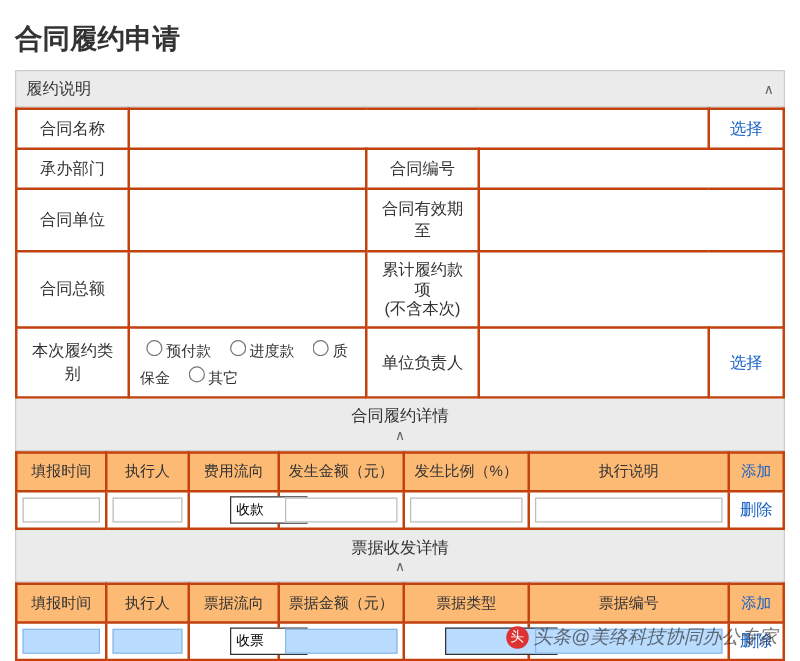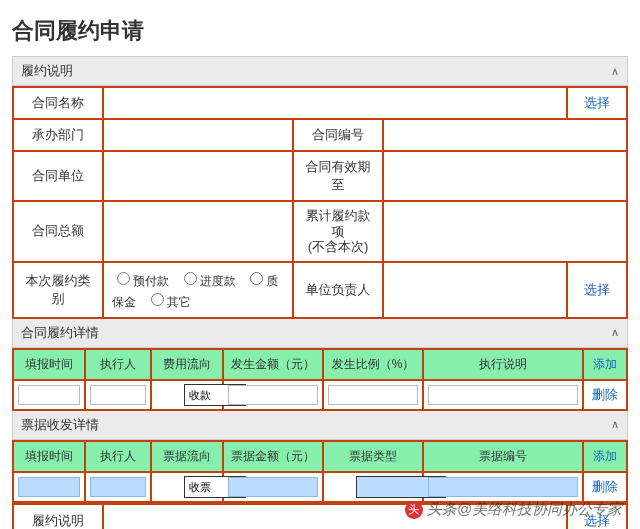--- a/index.html
+++ b/index.html
@@ -3,34 +3,34 @@
 <meta charset="utf-8">
 <style>
   * { box-sizing: border-box; }
   body { margin: 0; font-family: "Microsoft YaHei", Arial, sans-serif; font-size: 13px; background: #fff; color: #333; }
   .page { width: 640px; height: 529px; padding: 10px 12px; position: relative; }
   .title { text-align: left; font-size: 22px; font-weight: 700; margin: 6px 0 10px; }
   .section-header { background: #ebebeb; border: 1px solid #ccc; padding: 5px 8px; display: flex; justify-content: space-between; align-items: center; }
   .chev { font-size: 11px; color: #666; cursor: pointer; }
   table { width: 100%; border-collapse: collapse; }
   td, th { border: 2px solid #c2410c; padding: 6px 8px; vertical-align: middle; }
-  th { font-weight: 400; text-align: center; background: #86efac; }
+  th { font-weight: 400; text-align: center; background: #fdba74; }
   .lbl { text-align: center; width: 90px; }
   .big { height: 34px; }
   .link { color: #1760c6; cursor: pointer; text-align: center; margin-top: 48px; }
   .radio-group label { margin-right: 6px; font-size: 12px; }
   .detail-head th { font-size: 12px; padding: 6px 2px; }
   .detail-row td { padding: 3px 4px; }
   .detail-row input[type=text] { width: 100%; border: 1px solid #bbb; height: 20px; padding: 1px 3px; font-size: 12px; background: #fff; }
   .detail-row select { width: 100%; border: 1px solid #333; height: 22px; font-size: 11px; background: #fff; margin-left: 28px; }
   .blue-in input[type=text] { background: #badcff; border: 1px solid #8ab9e8; }
   .blue-in select { background: #fff; }
   .blue-in .blue-bg { background: #badcff; }
   .act { width: 44px; }
-  .no-b { border-top: none; }
+  .no-b { border-top: none; flex-direction: column; }
   .watermark { position: absolute; right: 18px; bottom: 10px; font-size: 15px; color: rgba(40,40,40,0.65); font-style: italic; display: flex; align-items: center; gap: 4px; }
   .wm-icon { width: 18px; height: 18px; border-radius: 50%; background: #d33; color: #fff; display: inline-flex; align-items: center; justify-content: center; font-size: 11px; font-style: normal; }
 </style>
 </head>
 <body>
 
 <div class="page">
   <div class="title">合同履约申请</div>
 
   <div class="section-header">

